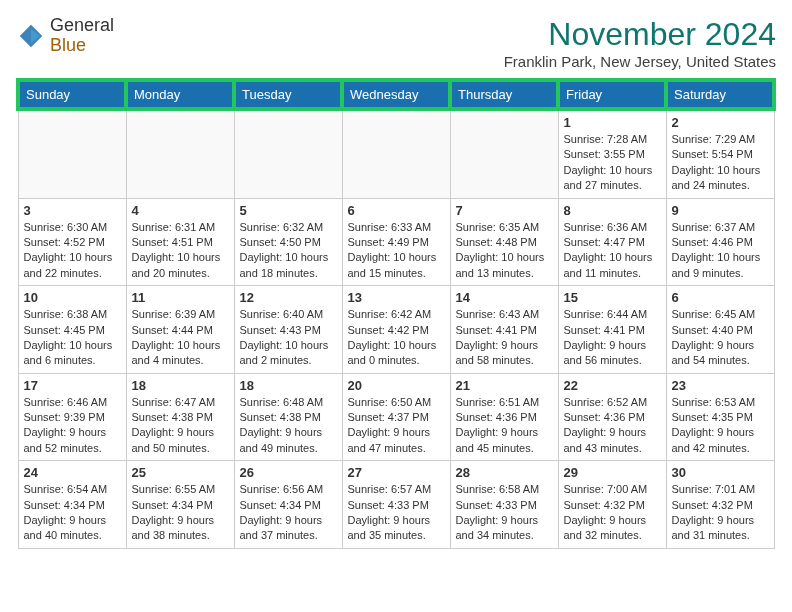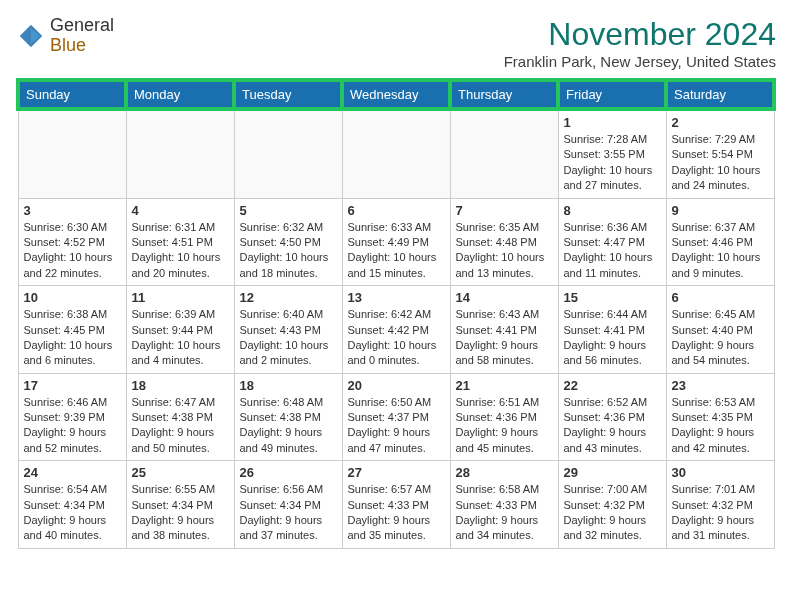--- a/index.html
+++ b/index.html
@@ -179,21 +179,21 @@
       <tr>
         <td>
           <div class="day-number">10</div>
           <div class="day-info" style="white-space: pre-line;">Sunrise: 6:38 AM
 Sunset: 4:45 PM
 Daylight: 10 hours and 6 minutes.</div>
         </td>
         <td>
           <div class="day-number">11</div>
           <div class="day-info" style="white-space: pre-line;">Sunrise: 6:39 AM
-Sunset: 9:44 PM
+Sunset: 4:44 PM
 Daylight: 10 hours and 4 minutes.</div>
         </td>
         <td>
           <div class="day-number">12</div>
           <div class="day-info" style="white-space: pre-line;">Sunrise: 6:40 AM
 Sunset: 4:43 PM
 Daylight: 10 hours and 2 minutes.</div>
         </td>
         <td>
           <div class="day-number">13</div>

